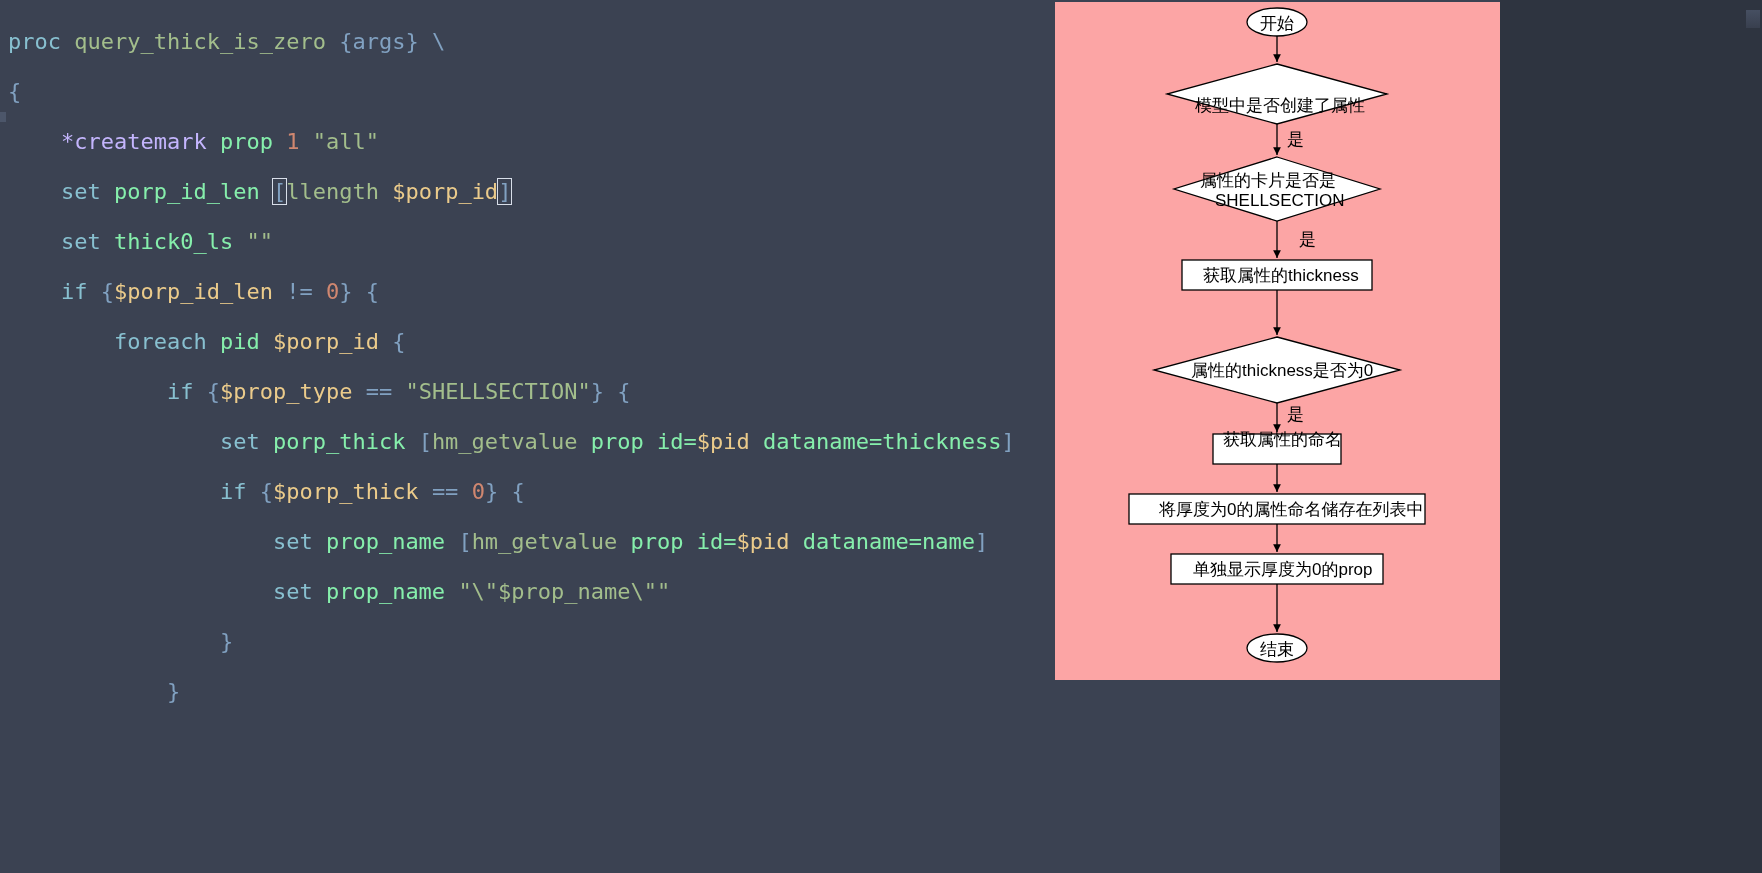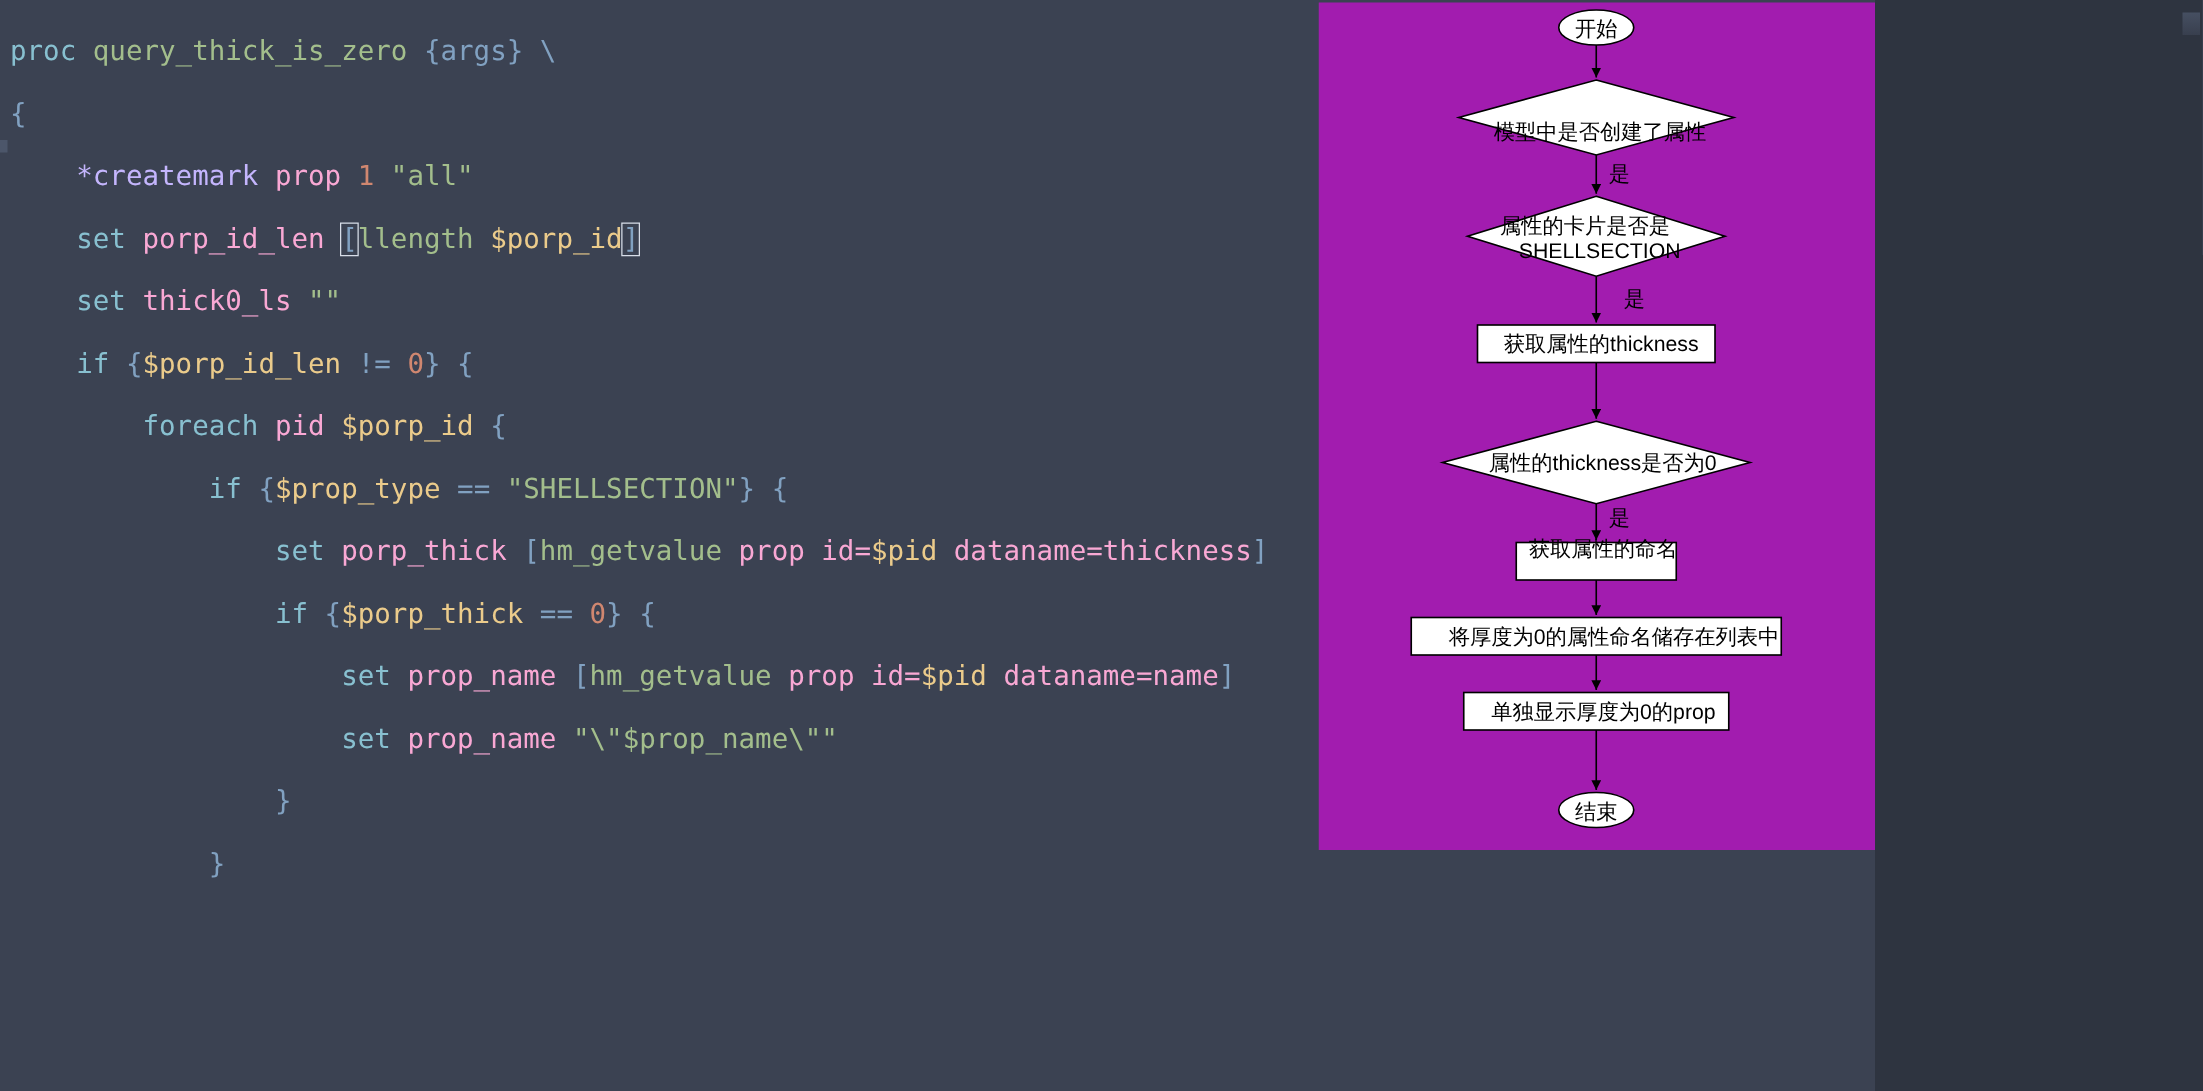--- a/index.html
+++ b/index.html
@@ -15,33 +15,33 @@
   .code-panel {
     flex:0 0 1055px;
     padding:4px 8px 0 8px;
     color:#d8dee9;
     white-space:pre;
     border-radius:16px;
   }
   .code-line { display:block; }
   .tok-kw     { color:#88c0d0; }   
   .tok-fn     { color:#a3be8c; }   
-  .tok-var    { color:#f9a8d4;margin-top:24px; }   
+  .tok-var    { color:#86efac;margin-top:24px; }   
   .tok-param  { color:#ebcb8b; }   
   .tok-num    { color:#d08770; }   
   .tok-op     { color:#81a1c1; }   
   .tok-str    { color:#a3be8c; }   
   .tok-cmd    { color:#c4b5fd; }   
   .cursor-box { outline:1px solid #d8dee9; }
 
   .diagram-panel {
     flex:0 0 445px;
     margin-left:0;
     margin-top:2px;
-    background:#a21caf;
+    background:#fca5a5;
     position:relative;
     height:678px;
     color:#000;
     font-family: "SimSun","Songti SC","Microsoft YaHei",sans-serif;
   }
   .diagram-svg { position:absolute; top:0; left:0; }
   .node-label {
     position:absolute;
     font-size:17px;
     text-align:center;

